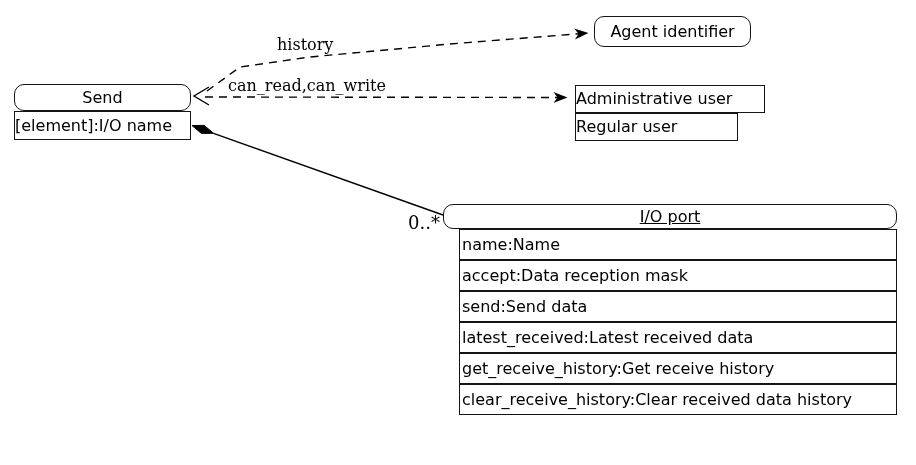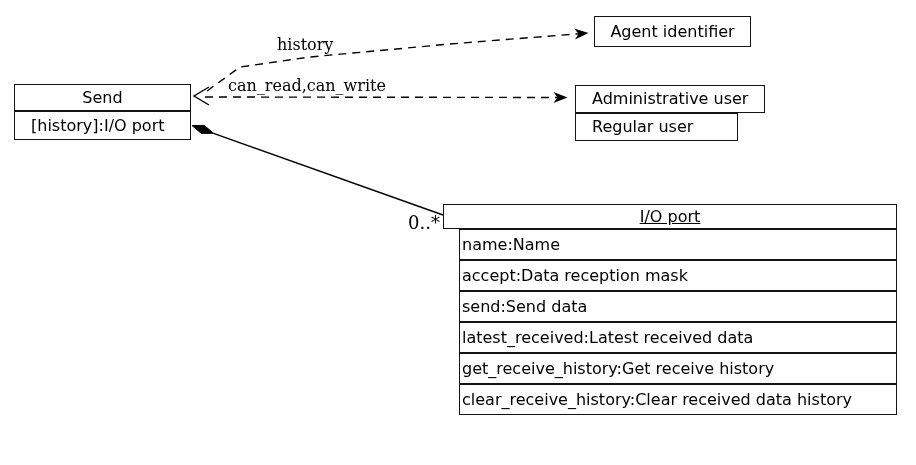--- a/index.html
+++ b/index.html
@@ -5,23 +5,23 @@
   html,body { margin:0; padding:0; background:#ffffff; }
   .canvas {
     position:relative; width:916px; height:465px; background:#ffffff;
     font-family:"DejaVu Sans", sans-serif; color:#000;
   }
   svg.edges { position:absolute; left:0; top:0; width:916px; height:465px; }
   .node { position:absolute; }
   .cell {
     box-sizing:border-box; border:1.6px solid #141414; background:#ffffff;
     display:flex; align-items:center; font-size:16px; line-height:1;
-    padding-left:16px; white-space:nowrap; overflow:hidden; color:#000;
+    padding-left:0; white-space:nowrap; overflow:hidden; color:#000;
   }
-  .cell.center { justify-content:center; padding-left:0; }
+  .cell.center { justify-content:center; padding-left:0;border-radius:10px; }
   
   .n-ports { left:14px; top:84px; width:177px; }
   .n-ports .hdr { height:27px; }
   .n-ports .row { height:29px; }
   
   .n-agent { left:594px; top:16px; width:157px; }
   .n-agent .hdr { height:31px; }
   
   .n-admin { left:575px; top:85px; }
   .n-admin .hdr { width:190px; height:28px; }
@@ -56,21 +56,21 @@
     <path d="M205,97 L567,97.5" fill="none" stroke="#000" stroke-width="1.4" stroke-dasharray="8,6" marker-end="url(#m-arrow)"></path>
 
     <path d="M209,87 L194,96 L209,105" fill="none" stroke="#000" stroke-width="1.4"></path>
 
     <polygon points="192,125.5 204.2,125.4 213.6,133.3 201.4,133.4" fill="#000" stroke="#000" stroke-width="1"></polygon>
     <path d="M213.6,133.3 L443,215" fill="none" stroke="#000" stroke-width="1.4"></path>
   </svg>
 
   <div class="node n-ports">
     <div class="cell hdr center">Send</div>
-    <div class="cell row">[history]:I/O port</div>
+    <div class="cell row">[element]:I/O name</div>
   </div>
 
   <div class="node n-agent">
     <div class="cell hdr center">Agent identifier</div>
   </div>
 
   <div class="node n-admin">
     <div class="cell hdr">Administrative user</div>
     <div class="cell row">Regular user</div>
   </div>

